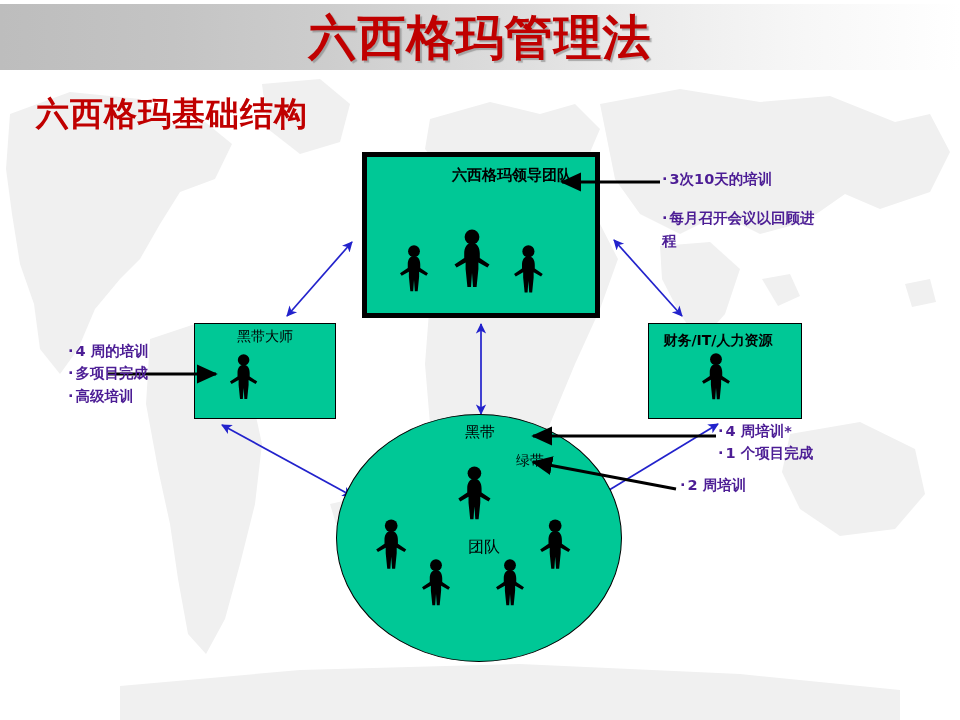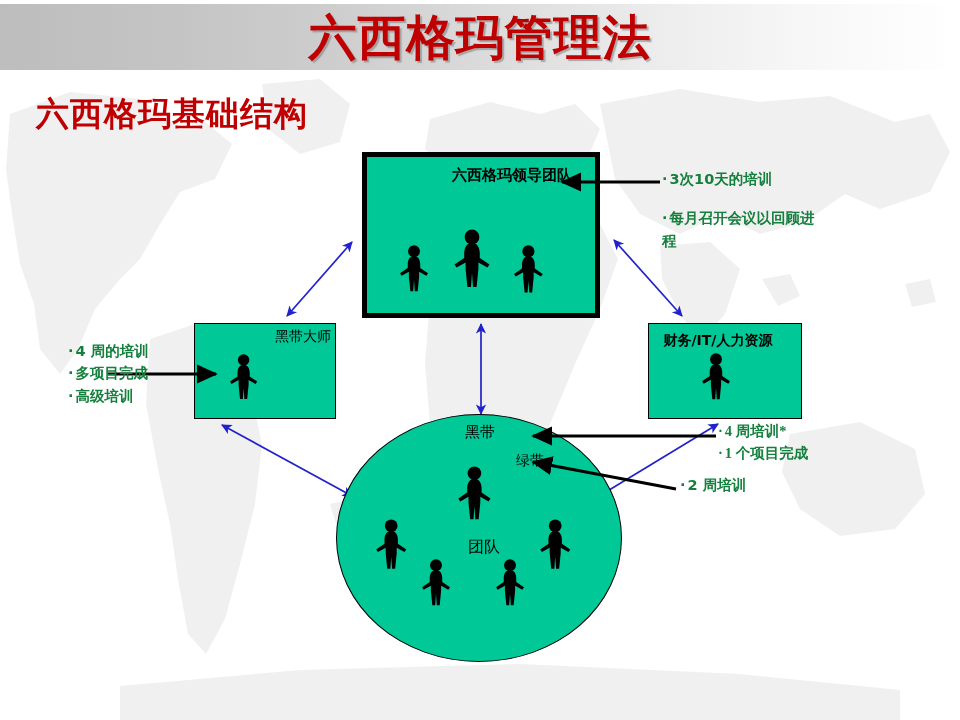--- a/index.html
+++ b/index.html
@@ -123,42 +123,42 @@
 
   
   .shape-label {
     position: absolute;
     font-weight: bold;
     color: #000000;
     white-space: nowrap;
   }
   #leader-title { left: 362px; top: 166px; width: 238px; text-align: center; font-size: 15px; padding-left: 31px; }
   #leader-sub   { left: 362px; top: 288px; width: 238px; text-align: center; font-size: 19px; }
-  #mbb-title    { left: 194px; top: 328px; width: 142px; text-align: center; font-size: 14px; font-weight: normal; padding-left: 38px; }
+  #mbb-title    { left: 194px; top: 328px; width: 142px; text-align: center; font-size: 14px; font-weight: normal; }
   #fin-title    { left: 648px; top: 332px; width: 140px; text-align: center; font-size: 14px; }
   #bb-title     { left: 400px; top: 423px; width: 160px; text-align: center; font-size: 15px; font-weight: normal; }
   #gb-title     { left: 470px; top: 452px; width: 120px; text-align: center; font-size: 14px; font-weight: normal; }
   #team-title   { left: 404px; top: 537px; width: 160px; text-align: center; font-size: 16px; font-weight: normal; }
 
   
   .notes {
     position: absolute;
     font-size: 14.5px;
     font-weight: bold;
-    color: #15803d;
+    color: #4c1d95;
     line-height: 1.55;
   }
   .notes .line { white-space: nowrap; }
   .notes .line.wrap { white-space: normal; margin-top: 17px; }
   .notes .bullet { margin-right: 2px; }
 
   #notes-top    { left: 662px; top: 168px; width: 230px; }
   #notes-top .wrap { white-space: normal; width: 160px; }
   #notes-left   { left: 68px;  top: 340px; width: 150px; }
-  #notes-right  { left: 718px; top: 420px; width: 220px; font-family: Liberation Serif, serif; }
+  #notes-right  { left: 718px; top: 420px; width: 220px; }
   #notes-lower  { left: 680px; top: 474px; width: 220px; }
 </style>
 </head>
 <body>
 
 <div id="slide">
 
   <svg id="bg-map" viewBox="0 0 960 646" preserveAspectRatio="none" aria-hidden="true">
     <g fill="#f0f0f0" stroke="none">
 

